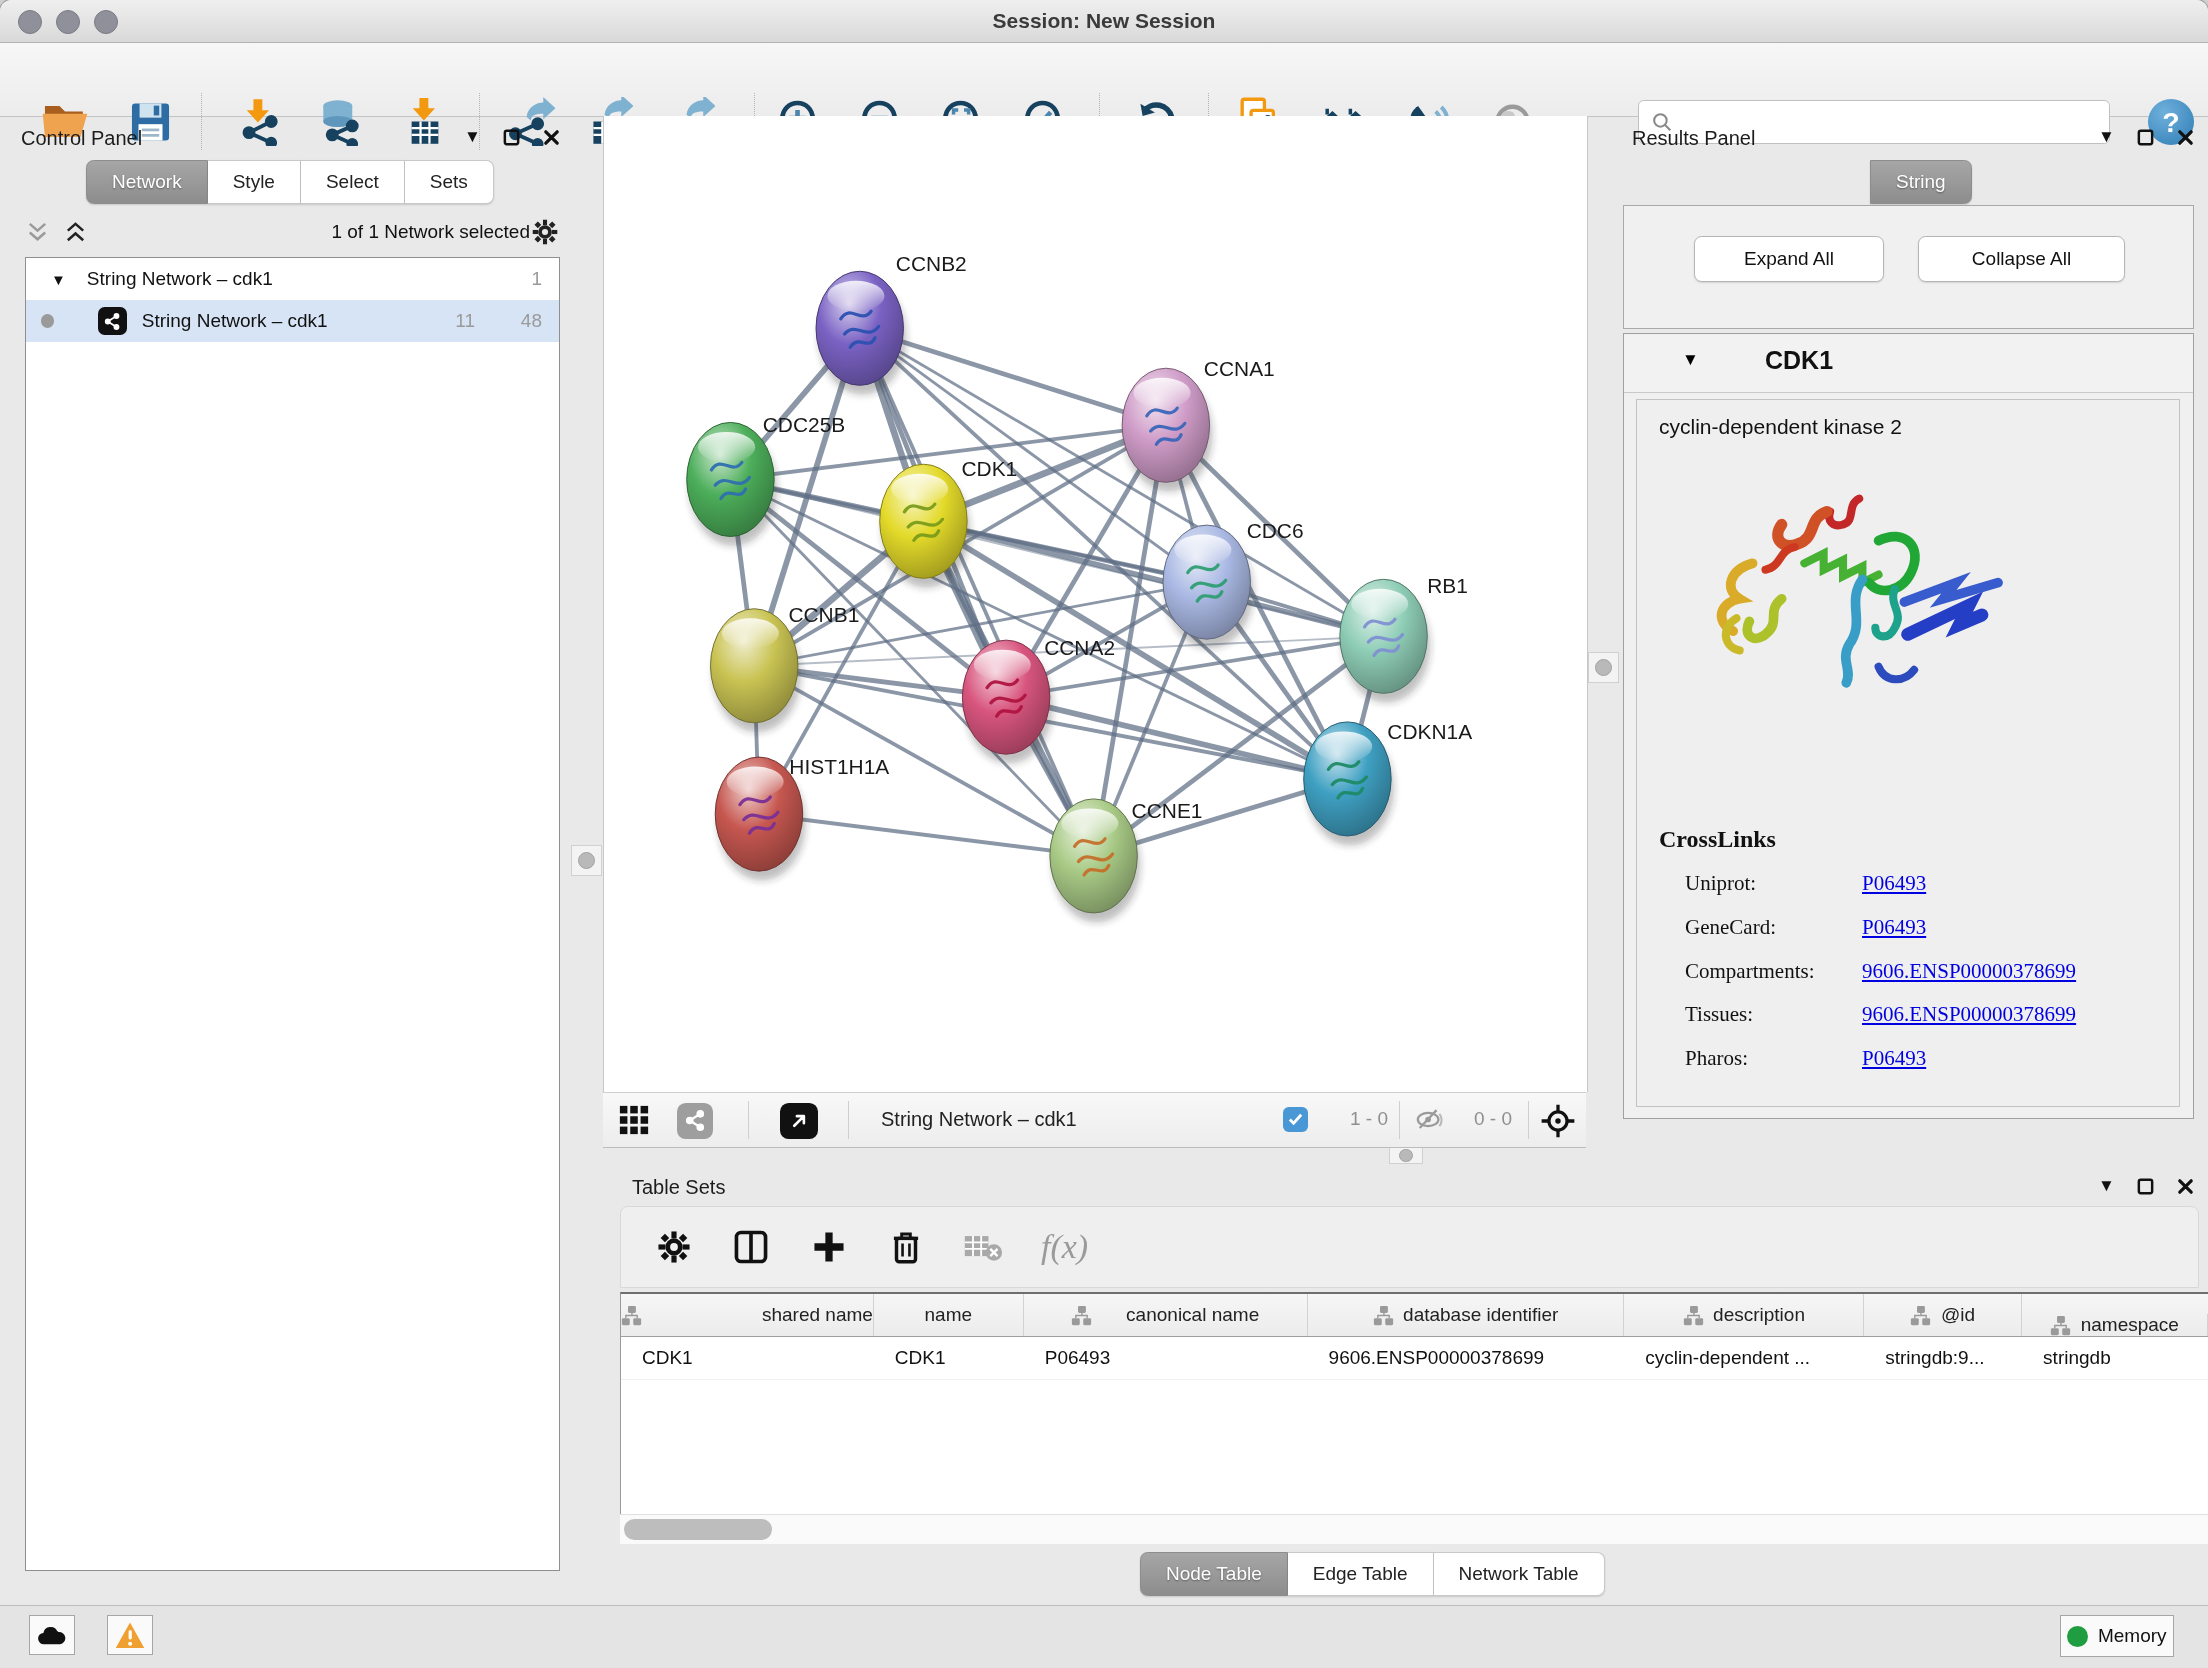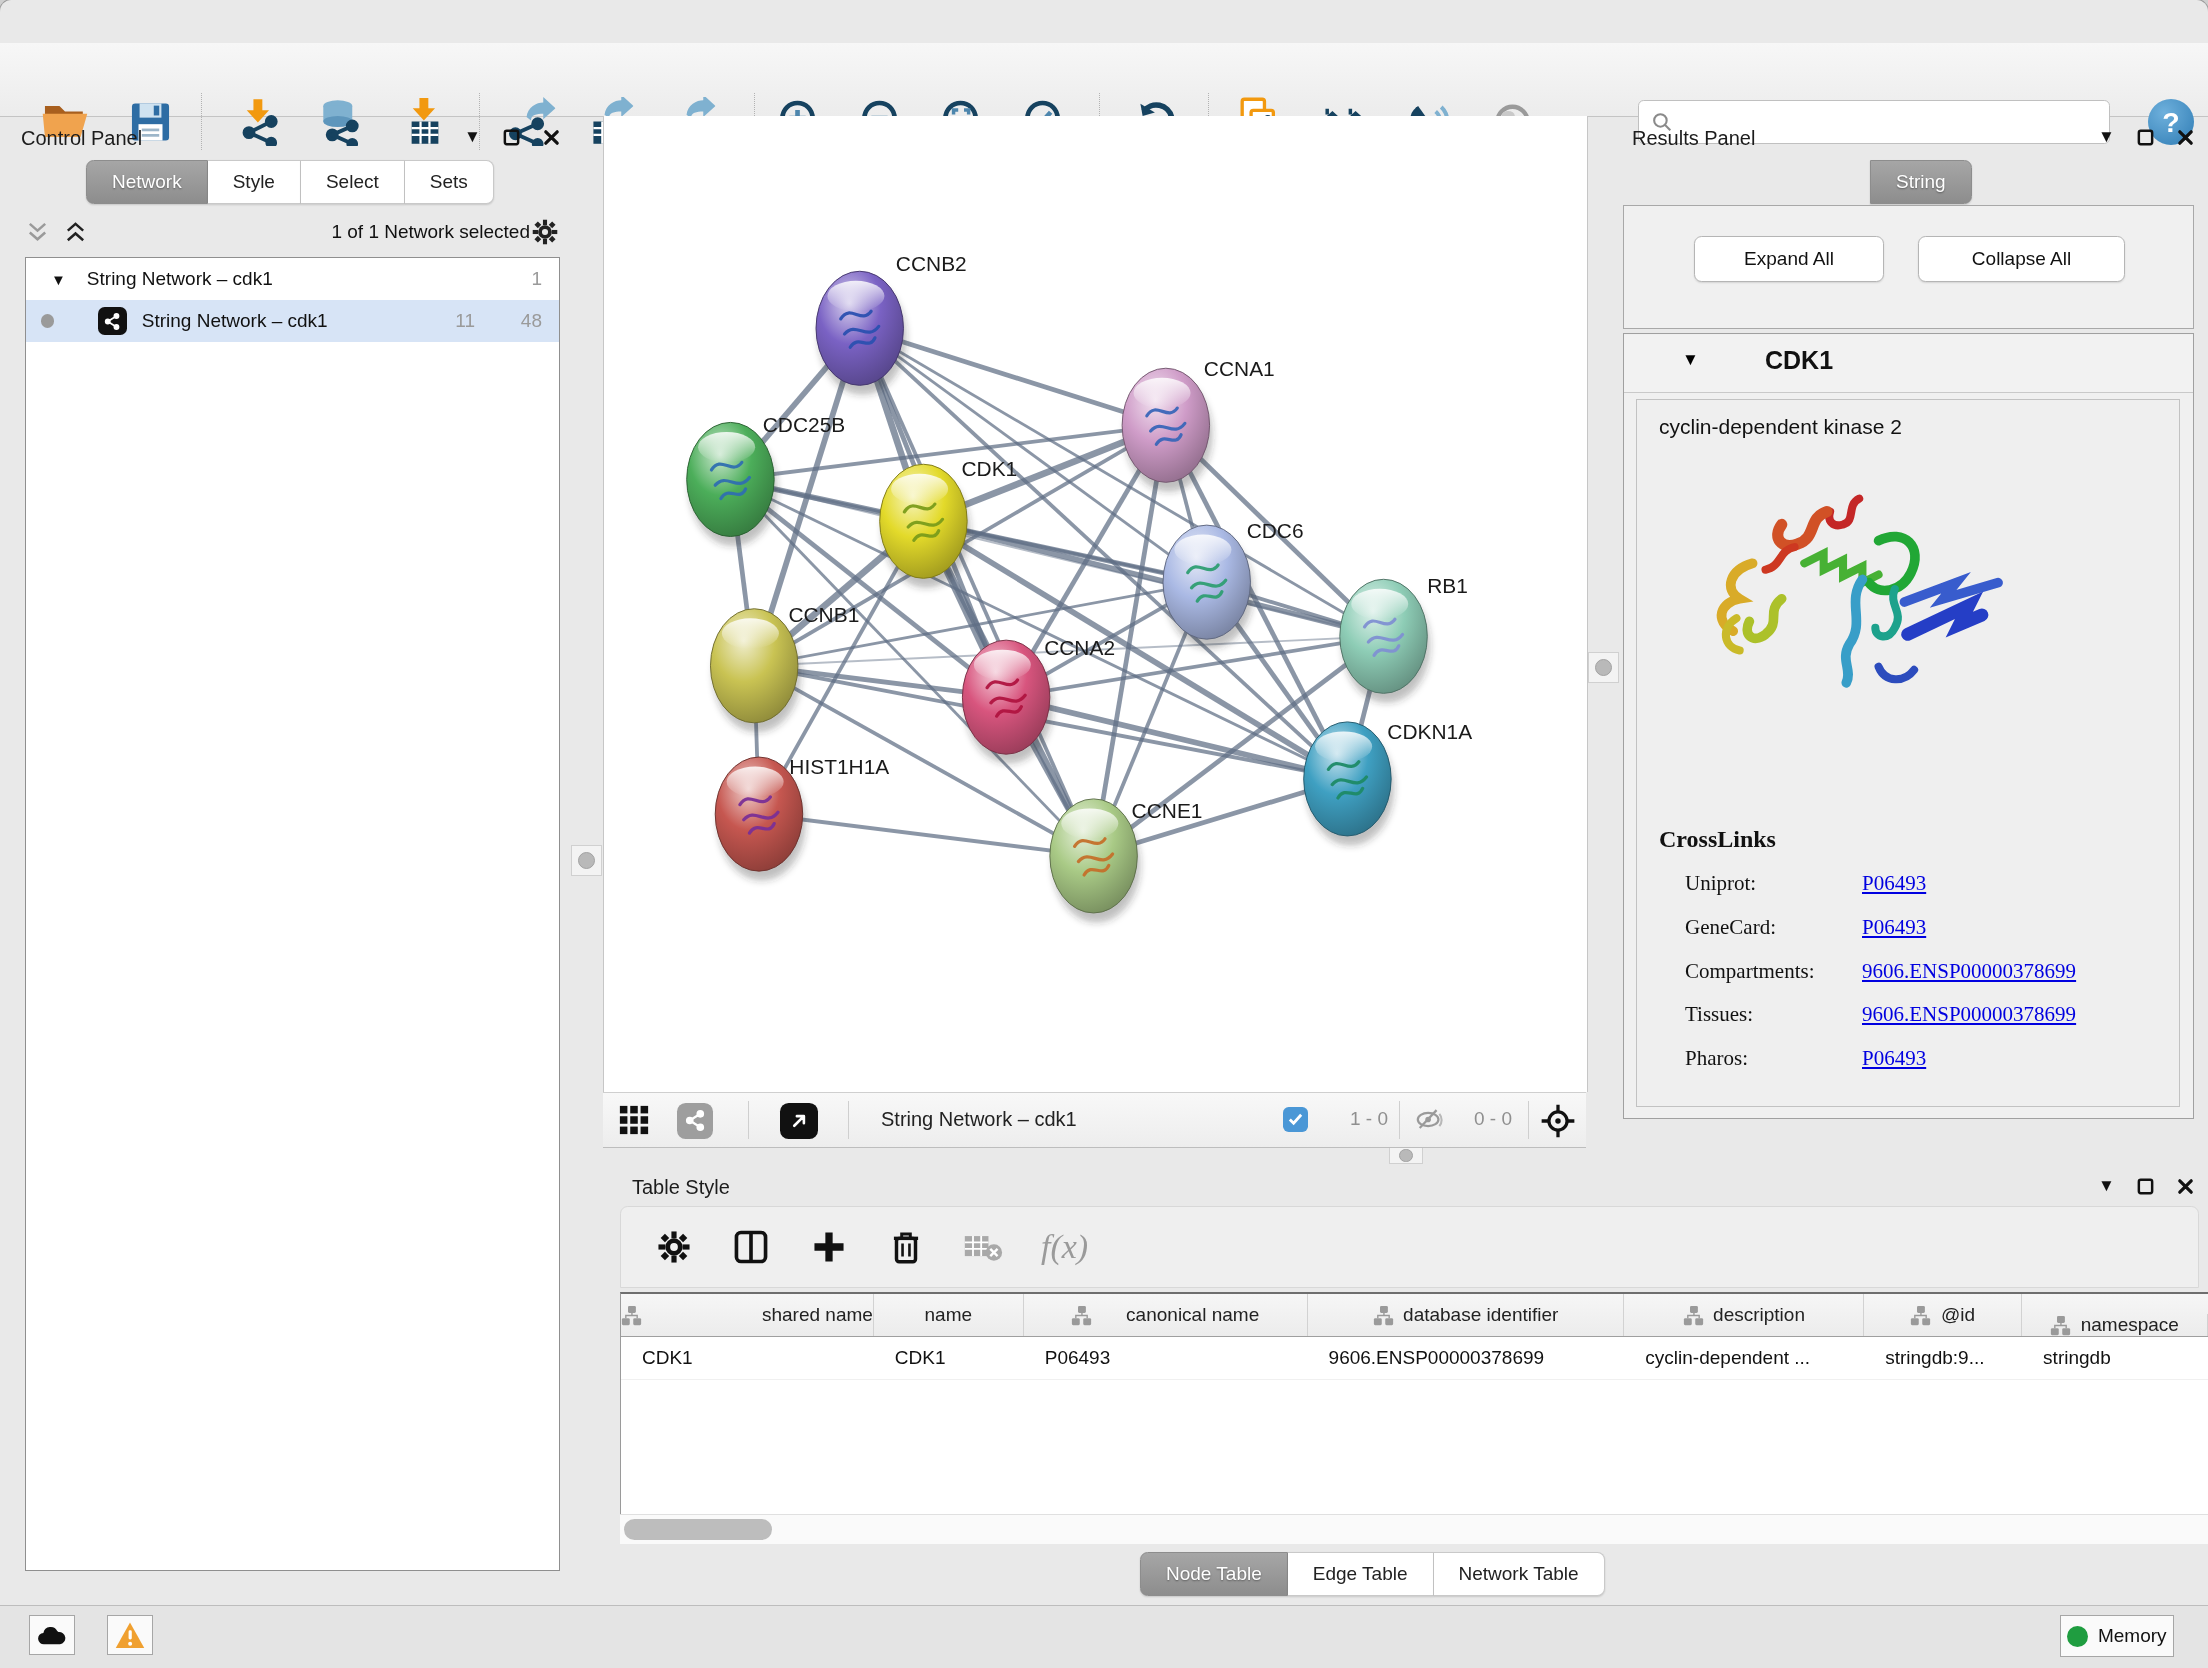--- a/index.html
+++ b/index.html
@@ -66,20 +66,26 @@
   .sq-btn{position:absolute;top:1615px;width:46px;height:40px;background:#fafafa;border:1.9px solid #a6a6a6;display:flex;align-items:center;justify-content:center;box-sizing:border-box;}
   .mem-btn{position:absolute;left:2060px;top:1615px;width:114px;height:42px;background:#fafafa;border:1.9px solid #a6a6a6;display:flex;align-items:center;justify-content:center;gap:9.5px;font-size:19px;color:#111;box-sizing:border-box;}
   .mem-dot{width:21px;height:21px;border-radius:50%;background:#1f9d40;}
   svg{display:block;}
 </style>
 </head>
 <body>
 
 <div class="app">
 
+  <div class="titlebar">
+    <div class="tl" style="left:18px"></div>
+    <div class="tl" style="left:56px"></div>
+    <div class="tl" style="left:94px"></div>
+    <div class="title-text">Session: New Session</div>
+  </div>
 
   <div class="toolbar">
     <div class="tbicon" style="left:65px">
       <svg width="49" height="49" viewBox="0 0 44 44">
           <path fill="#a85f1e" d="M4 8h13l5 5h16v4H4z"></path>
           <path fill="#f0a34e" d="M2 15h40l-6 21H4z"></path>
         </svg>
     </div>
     <div class="tbicon" style="left:150px">
       <svg width="48" height="48" viewBox="0 0 44 44">
@@ -631,21 +637,21 @@
 
   <div class="cl-title">CrossLinks</div>
   <div id="crosslinks">
       <div class="clrow" style="top: 871px;"><span>Uniprot:</span><a href="#">P06493</a></div>
       <div class="clrow" style="top: 915px;"><span>GeneCard:</span><a href="#">P06493</a></div>
       <div class="clrow" style="top: 959px;"><span>Compartments:</span><a href="#">9606.ENSP00000378699</a></div>
       <div class="clrow" style="top: 1002px;"><span>Tissues:</span><a href="#">9606.ENSP00000378699</a></div>
       <div class="clrow" style="top: 1046px;"><span>Pharos:</span><a href="#">P06493</a></div>
     </div>
 
-  <div class="phead" style="left:632px;top:1176px">Table Style</div>
+  <div class="phead" style="left:632px;top:1176px">Table Sets</div>
   <div class="picons" style="left:2098px;top:1176px">
     <span class="tri">▼</span>
     <span>
         <svg width="19" height="19" viewBox="0 0 20 20">
           <rect x="3" y="3" width="14" height="14" rx="2" fill="none" stroke="#111" stroke-width="2.6"></rect>
         </svg>
       </span>
     <span>
         <svg width="19" height="19" viewBox="0 0 20 20">
           <path d="M4 4l12 12M16 4L4 16" stroke="#111" stroke-width="3.4" stroke-linecap="round"></path>

